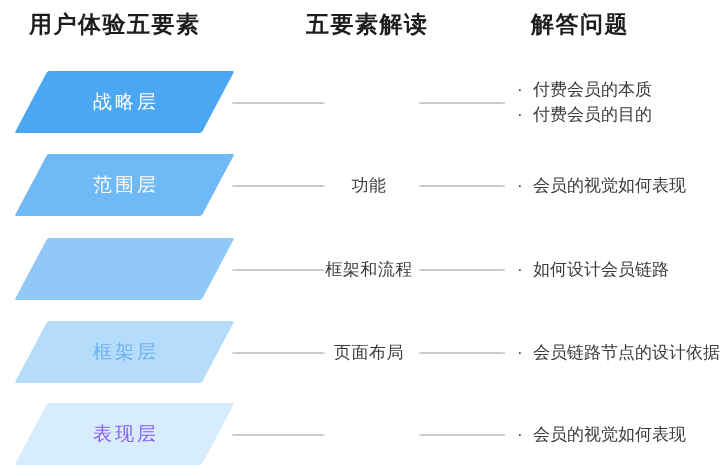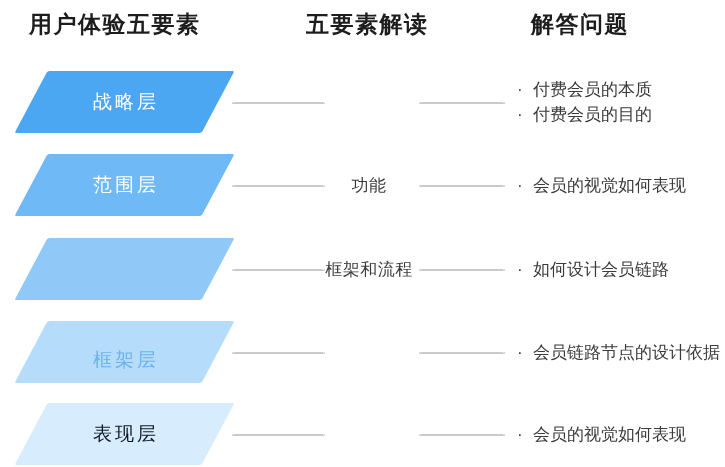--- a/index.html
+++ b/index.html
@@ -49,22 +49,22 @@
     position: absolute;
     left: 31px; top: 0;
     width: 187px; height: 62px;
     display: flex; align-items: center; justify-content: center;
     font-size: 19px;
     letter-spacing: 3px;
     text-indent: 3px;
     white-space: nowrap;
   }
   .row-0 .shape-label, .row-1 .shape-label, .row-2 .shape-label { color: #ffffff; }
-  .row-3 .shape-label { color: #6db1ee; margin-top: 8px; }
-  .row-4 .shape-label { color: #0f172a; }
+  .row-3 .shape-label { color: #6db1ee; }
+  .row-4 .shape-label { color: #8b5cf6; }
 
   .dash {
     position: absolute;
     top: 31px;
     height: 0;
     border-top: 2px dashed #cacaca;
   }
   .dash-left  { left: 232px; width: 93px; }
   .dash-right { left: 419px; width: 86px; }
 
@@ -141,20 +141,21 @@
         <span class="bullet-dot">·</span>
         <span>如何设计会员链路</span>
       </div>
     </div>
   </div>
 
   <div class="row row-3">
     <div class="shape"></div>
     <div class="shape-label">框架层</div>
     <div class="dash dash-left"></div>
+    <div class="interp">页面布局</div>
     <div class="dash dash-right"></div>
     <div class="answers">
       <div class="answer-item">
         <span class="bullet-dot">·</span>
         <span>会员链路节点的设计依据</span>
       </div>
     </div>
   </div>
 
   <div class="row row-4">

